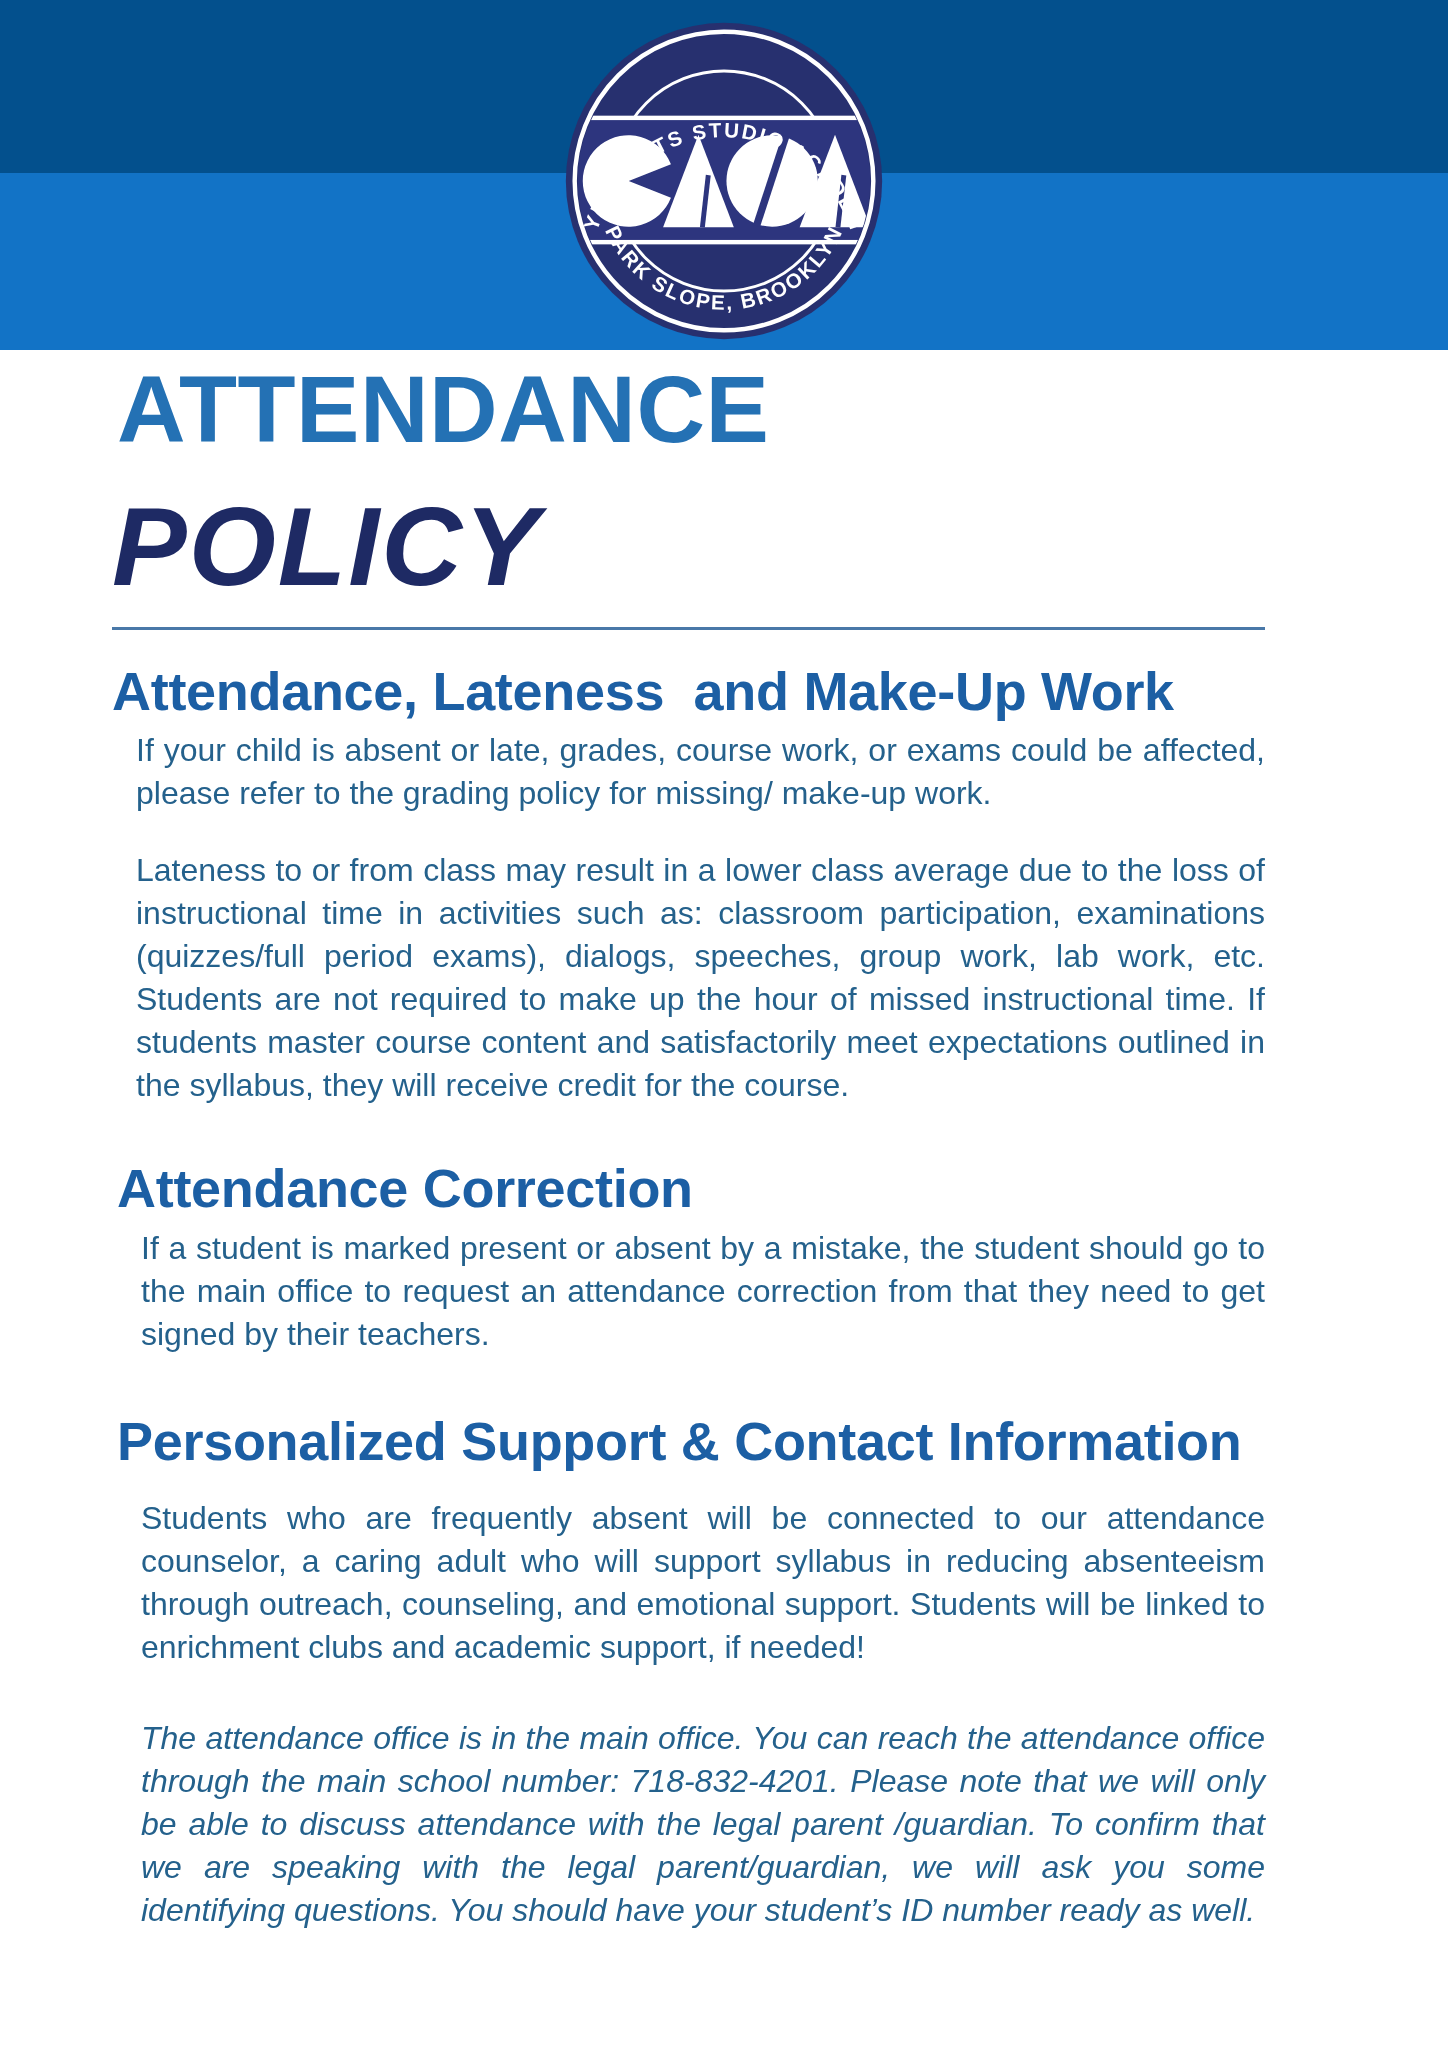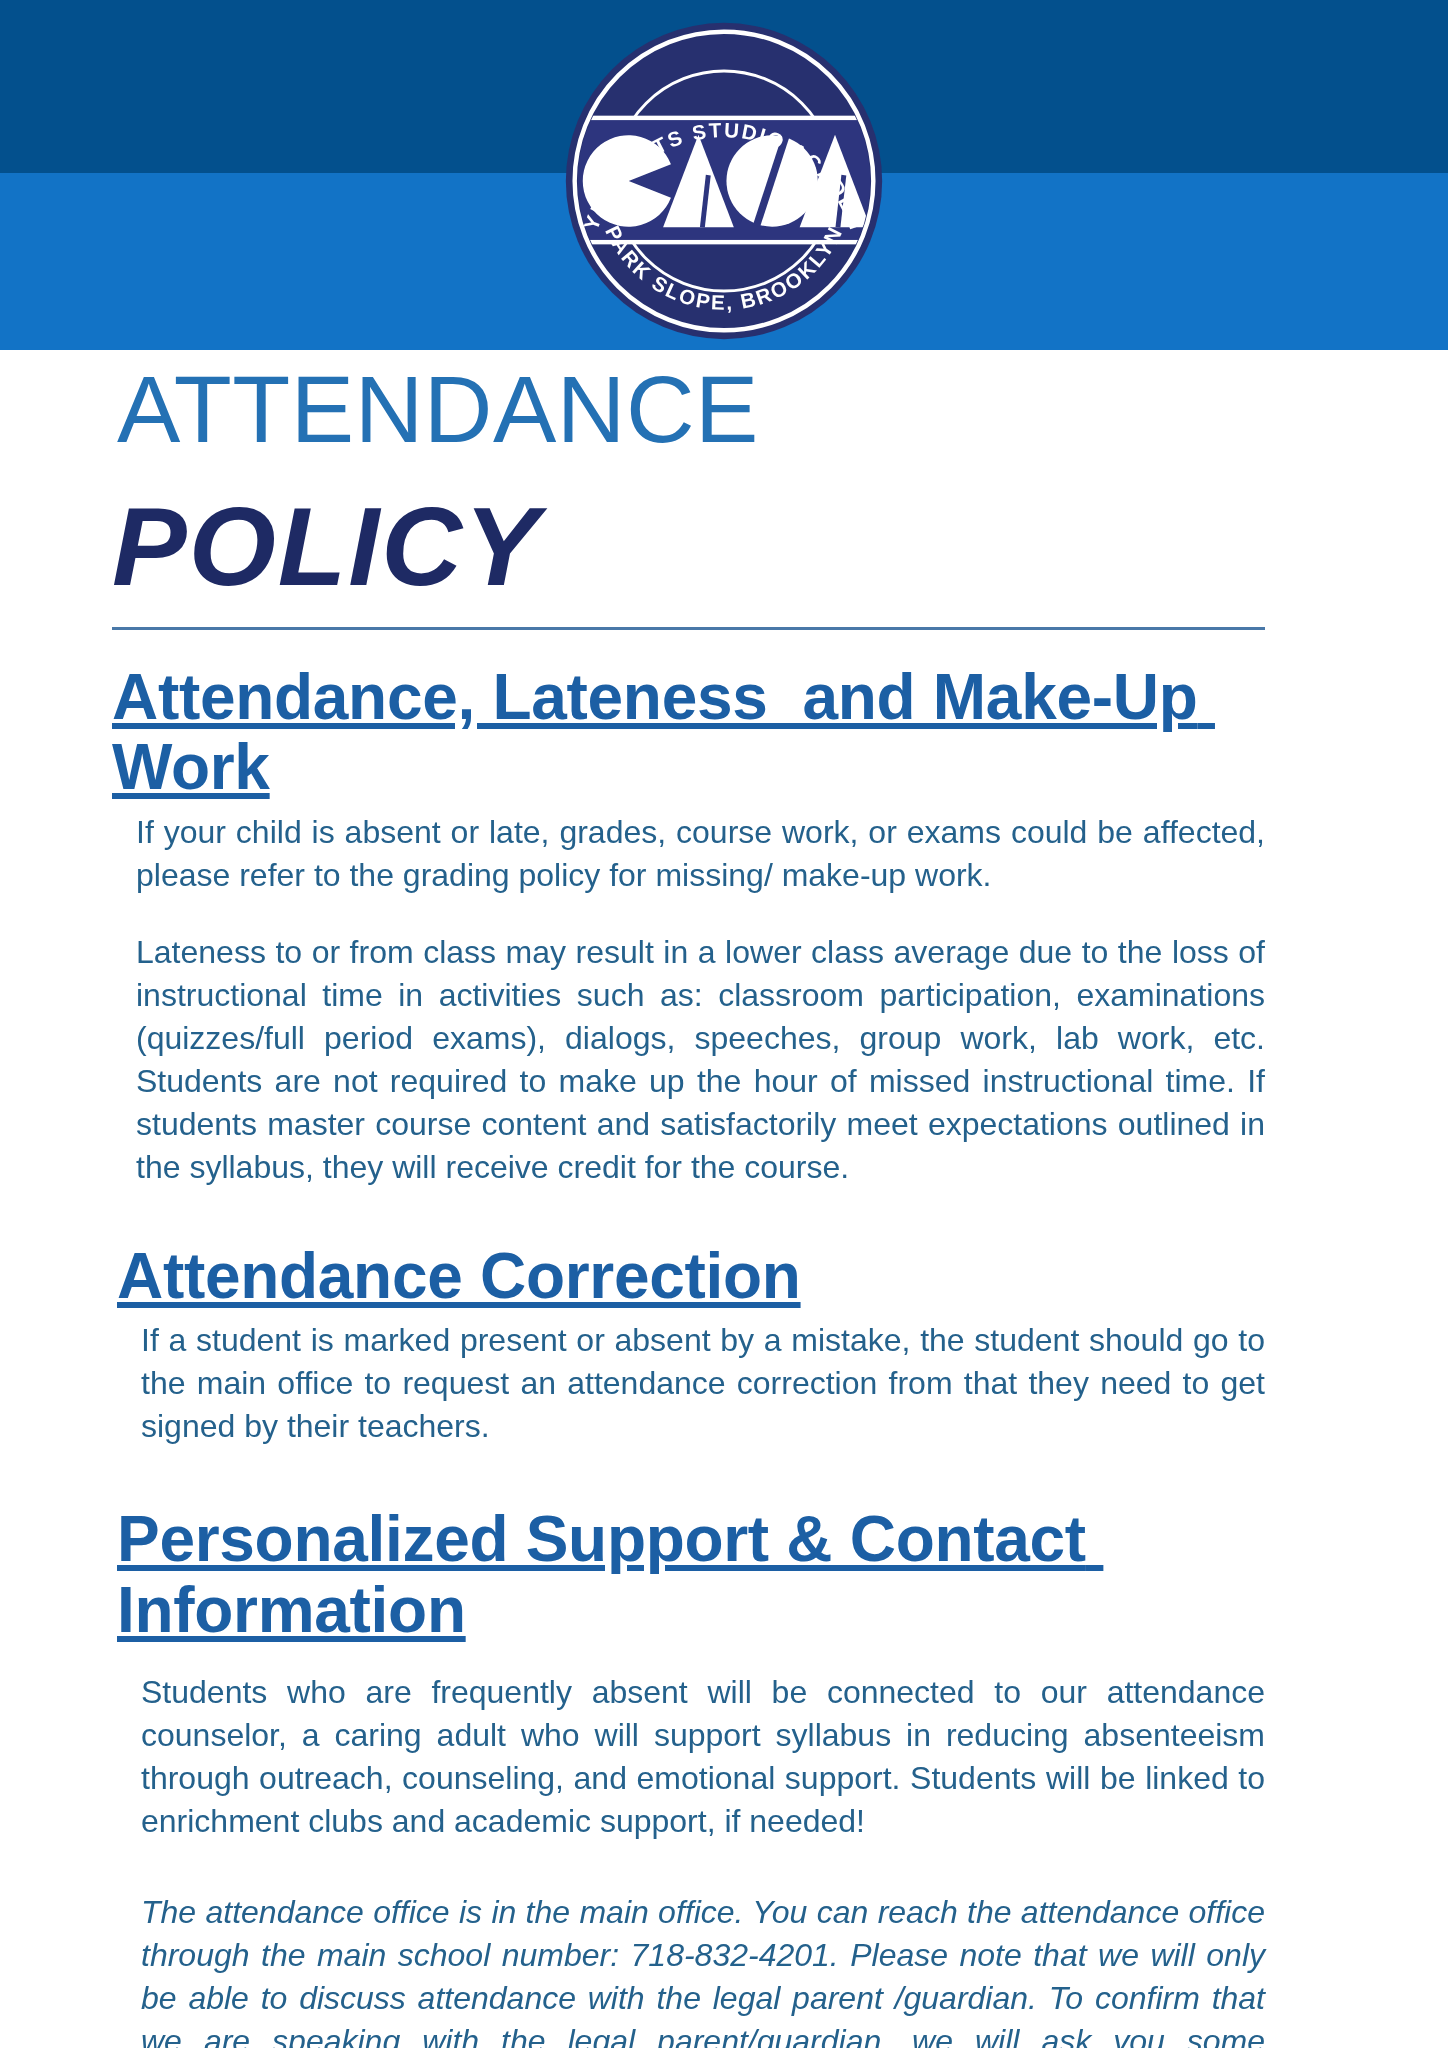--- a/index.html
+++ b/index.html
@@ -35,34 +35,33 @@
   .ring{fill:none;stroke:var(--logo-white);stroke-width:4.5;}
   .ring-thin{fill:none;stroke:var(--logo-white);stroke-width:3;}
   .slit{stroke:var(--logo-band-navy);stroke-width:5;fill:none;}
   .slash{stroke:var(--logo-band-navy);stroke-width:7.5;fill:none;}
   .arc{fill:var(--logo-white);font-weight:bold;font-size:21px;letter-spacing:2.2px;}
   .arc text,.arc{text-anchor:middle;}
 
   .content{padding:0 183px 0 112px;}
   .title-1{
     margin:12px 0 0 5px;
-    font-size:95px;line-height:1;font-weight:400;
+    font-size:95px;line-height:1;font-weight:700;
     letter-spacing:.5px;color:var(--title-attendance);
   }
   .title-2{
     margin:34px 0 0 0;
     font-size:112px;line-height:1;font-weight:800;
     letter-spacing:2px;color:var(--title-policy);font-style:italic;
   }
   .divider{border:none;height:3px;margin-top:24px;background:var(--divider-blue);}
   section h2{
-    font-size:64px;line-height:1.1;font-weight:bold;
+    font-size:54px;line-height:1.1;font-weight:bold;
     letter-spacing:-.3px;color:var(--heading-blue);
     white-space:pre-wrap;
-    text-decoration:underline;
   }
   section p{
     font-size:32px;line-height:43px;
     color:var(--body-blue);
     text-align:justify;
     margin-left:24px;
   }
   .sec-1{margin-top:32px;}
   .sec-1 p:nth-of-type(1){margin-top:8px;}
   .sec-1 p:nth-of-type(2){margin-top:34px;}

